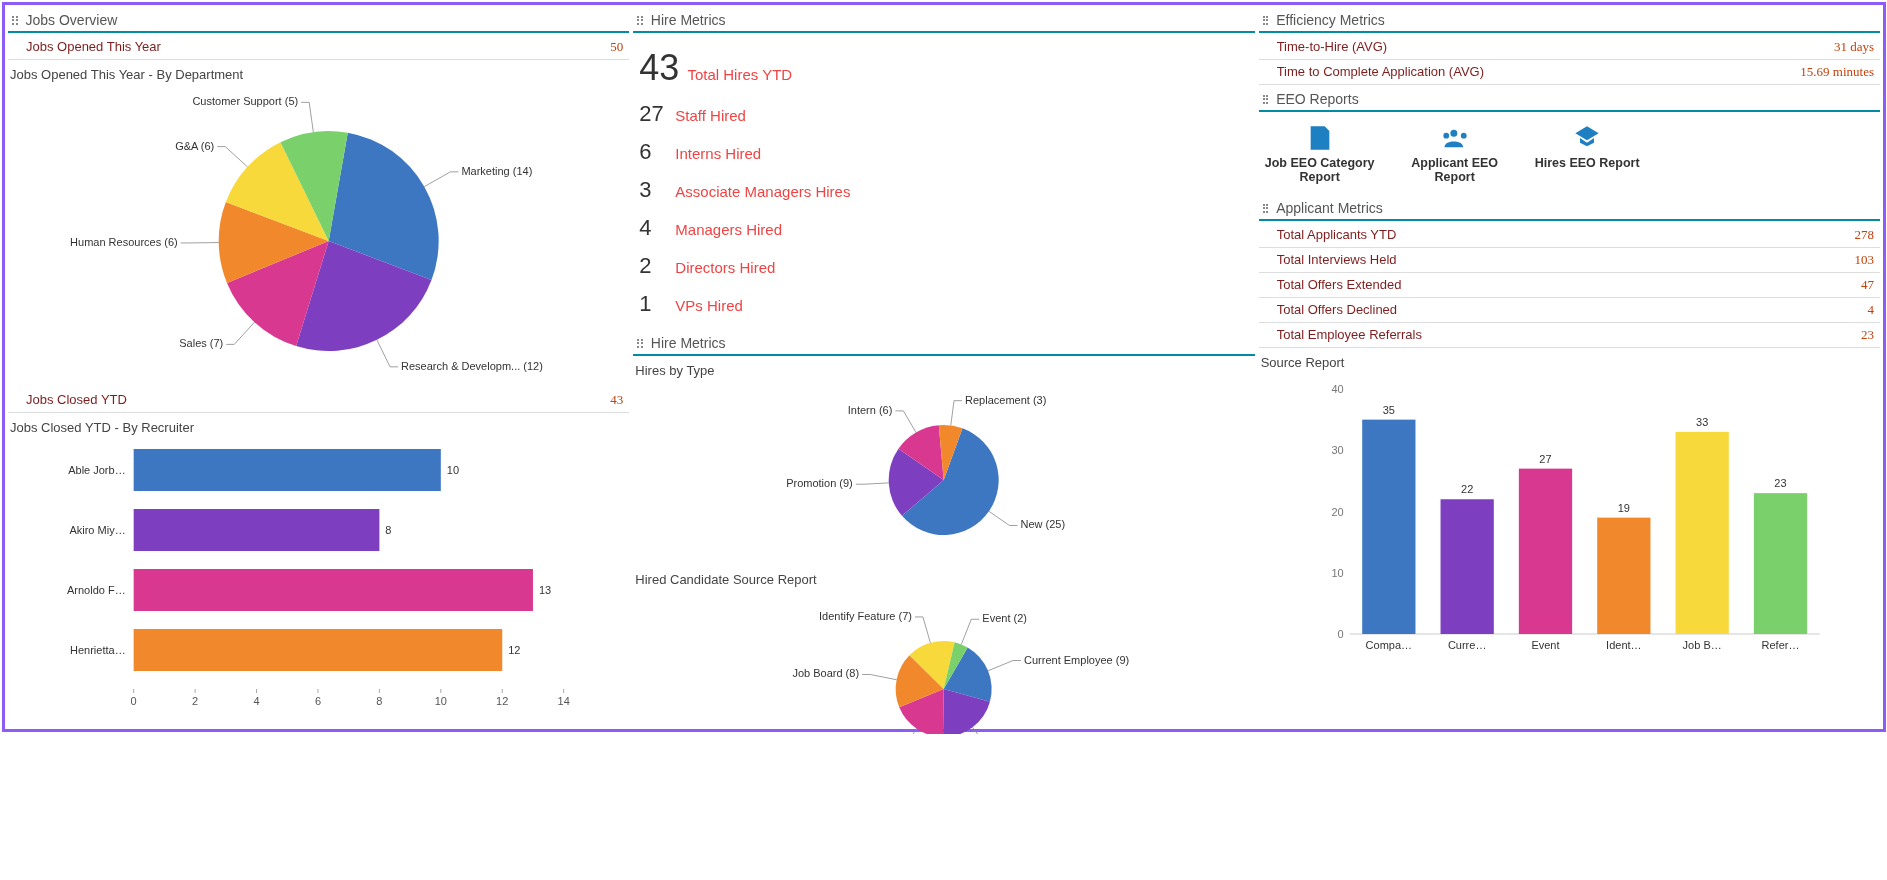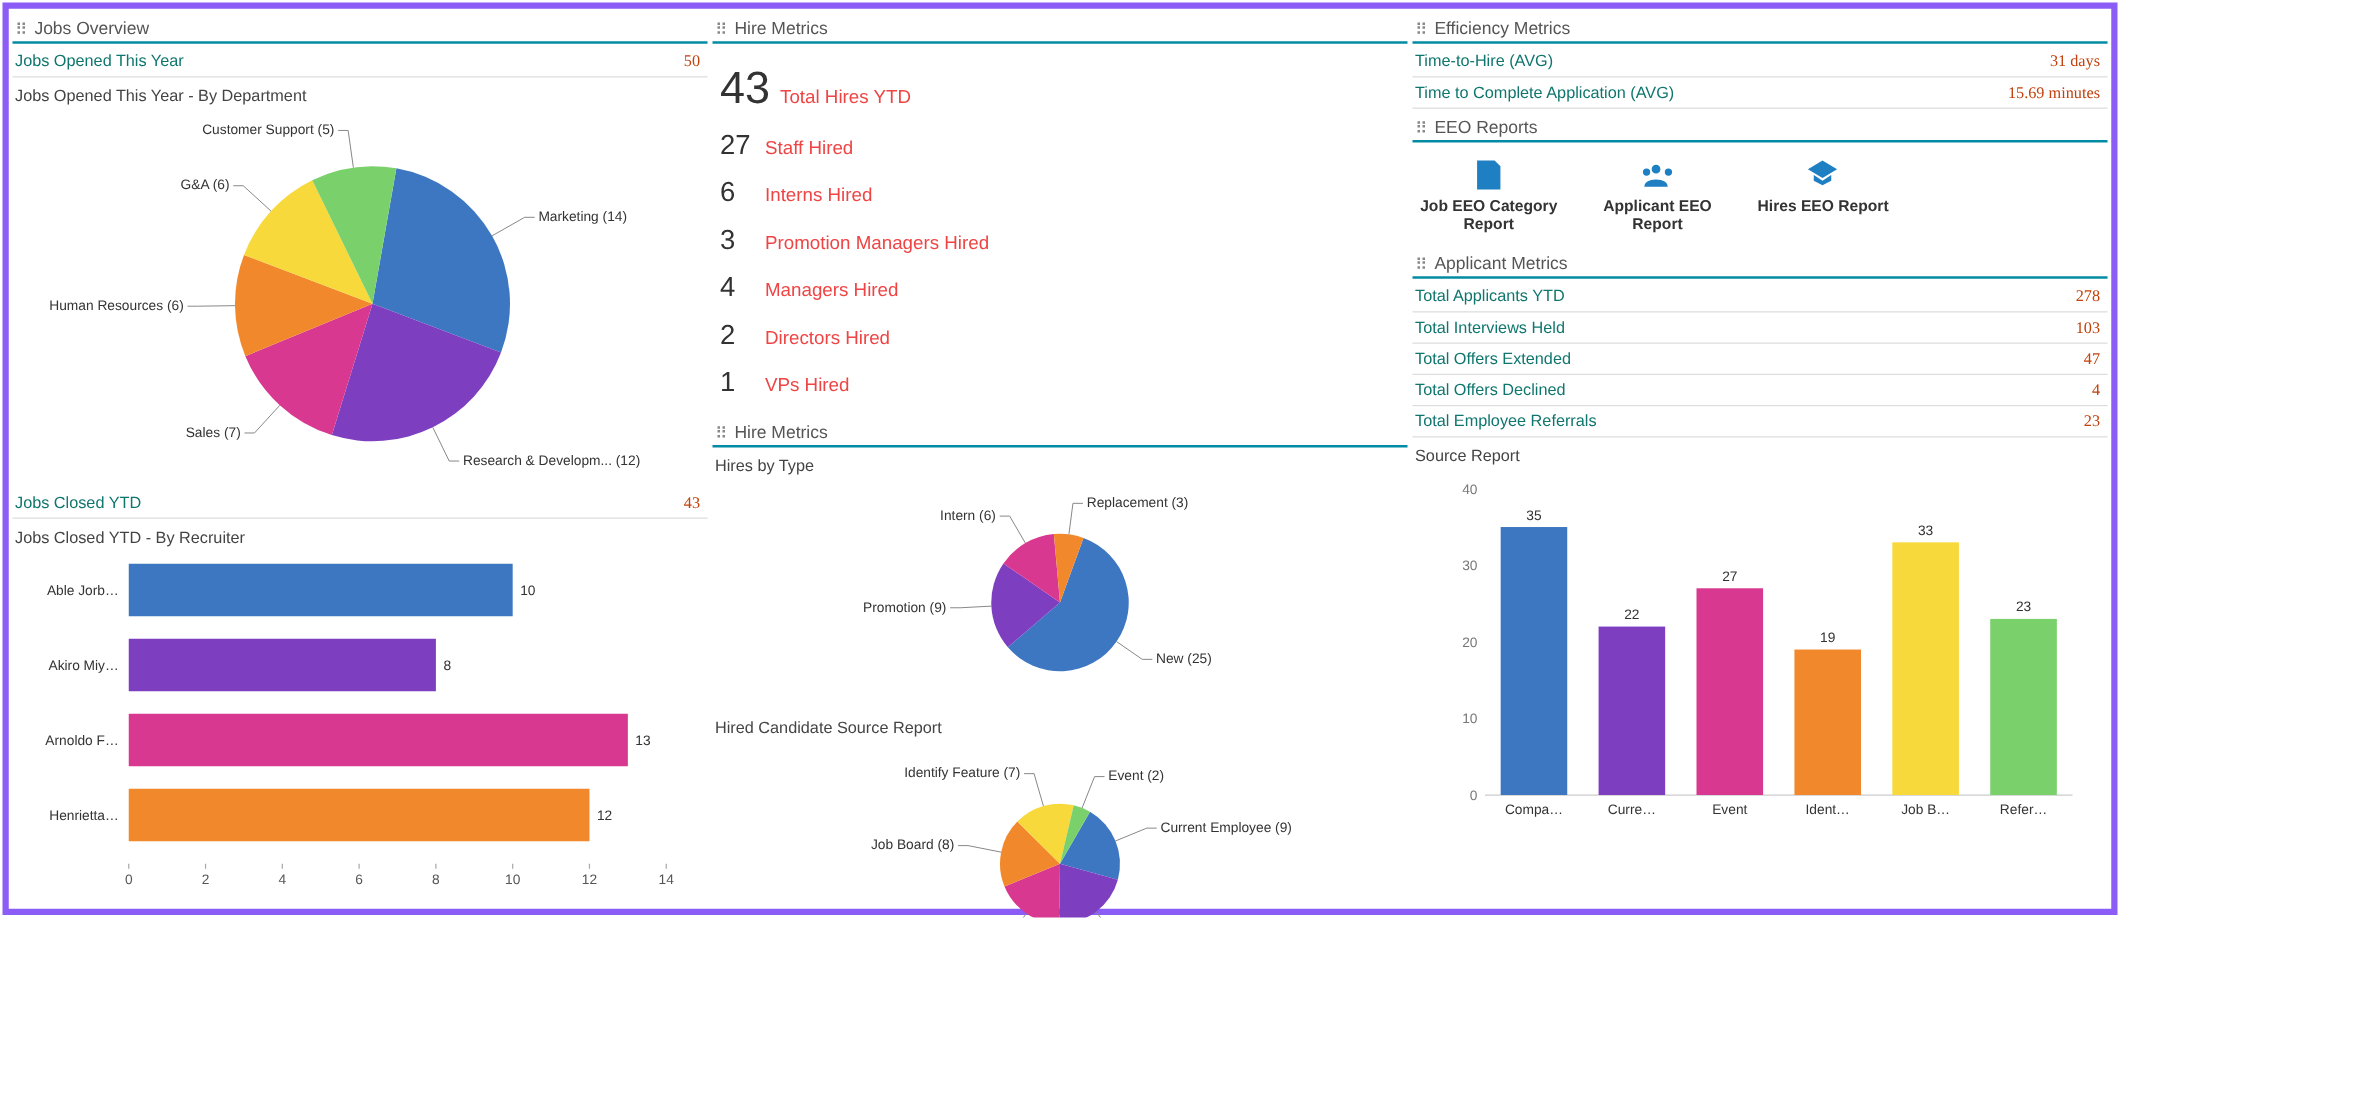--- a/index.html
+++ b/index.html
@@ -1,24 +1,24 @@
 <!DOCTYPE html>
 <html><head>
 <meta charset="utf-8">
 <style>
 * { box-sizing: border-box; margin: 0; padding: 0; font-family: "Segoe UI", Arial, sans-serif; }
 body { background: #fff; color: #333; font-size: 13px; padding: 2px; }
-.dashboard { display: grid; grid-template-columns: 1fr 1fr 1fr; gap: 4px; border: 5px solid #8b5cf6; padding: 3px; width: 1692px; height: 730px; }
+.dashboard { display: grid; grid-template-columns: 1fr 1fr 1fr; gap: 4px; border: 3px solid #8b5cf6; padding: 3px; width: 1884px; height: 730px; }
 .col { display: flex; flex-direction: column; gap: 2px; }
 .section-header { display: flex; align-items: center; gap: 6px; border-bottom: 2px solid #028CA3; padding: 4px 2px 3px; color: #555; font-size: 14px; }
 .drag-handle { display: inline-flex; flex-direction: column; gap: 1.5px; padding: 0 2px; cursor: move; }
 .drag-handle span { display: flex; gap: 1.5px; }
 .drag-handle i { width: 2px; height: 2px; background: #888; display: inline-block; }
 .metric-row { display: flex; justify-content: space-between; padding: 4px 6px 4px 2px; border-bottom: 1px solid #ddd; font-size: 13px; }
-.metric-row .label { color: #0f766e; }
+.metric-row .label { color: #7f1d1d; margin-left: 16px; }
 .metric-row .value { color: #c2410c; font-family: Liberation Serif, serif; }
 .sub-label { font-size: 13px; padding: 5px 0 2px 2px; color: #444; }
 
 
 .big-block { padding: 6px 4px; }
 .big-line { display: flex; align-items: baseline; gap: 8px; padding: 6px 2px; }
 .big-num { font-size: 22px; color: #333; font-weight: 400; min-width: 28px; }
 .huge-num { font-size: 36px; font-weight: 400; }
 .big-text { font-size: 15px; color: #ef4444; }
 
@@ -159,21 +159,21 @@
           <div class="big-line">
             <span class="big-num">27</span>
             <span class="big-text">Staff Hired</span>
           </div>
           <div class="big-line">
             <span class="big-num">6</span>
             <span class="big-text">Interns Hired</span>
           </div>
           <div class="big-line">
             <span class="big-num">3</span>
-            <span class="big-text">Promotion Managers Hired</span>
+            <span class="big-text">Associate Managers Hires</span>
           </div>
           <div class="big-line">
             <span class="big-num">4</span>
             <span class="big-text">Managers Hired</span>
           </div>
           <div class="big-line">
             <span class="big-num">2</span>
             <span class="big-text">Directors Hired</span>
           </div>
           <div class="big-line">

